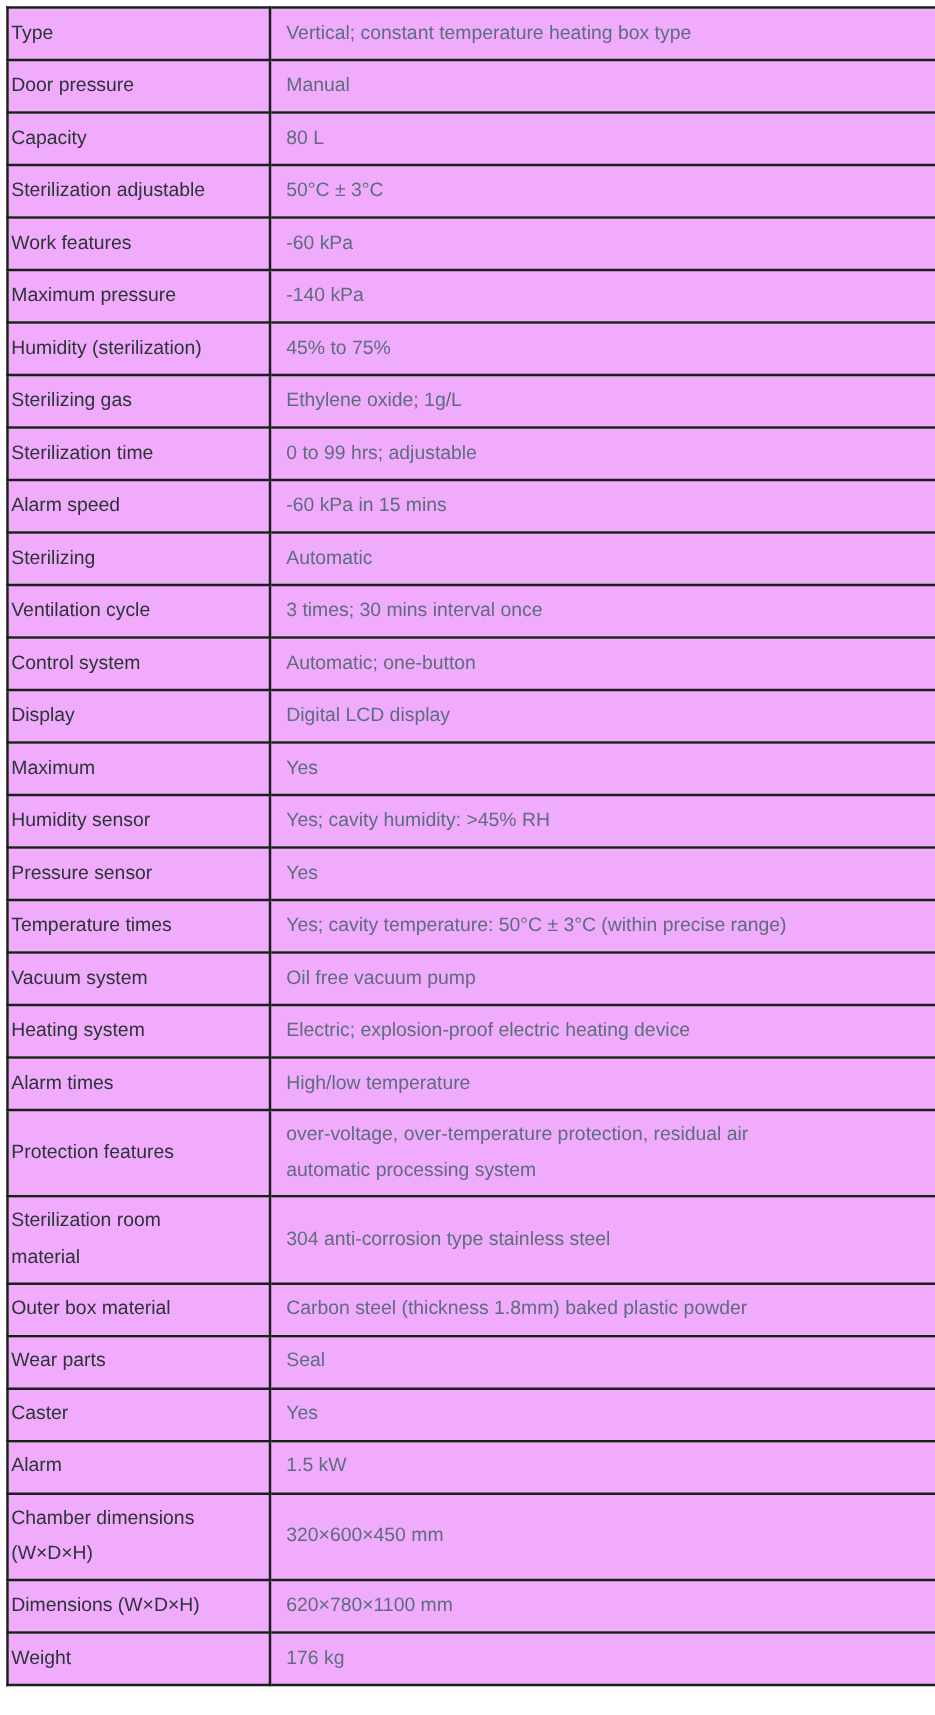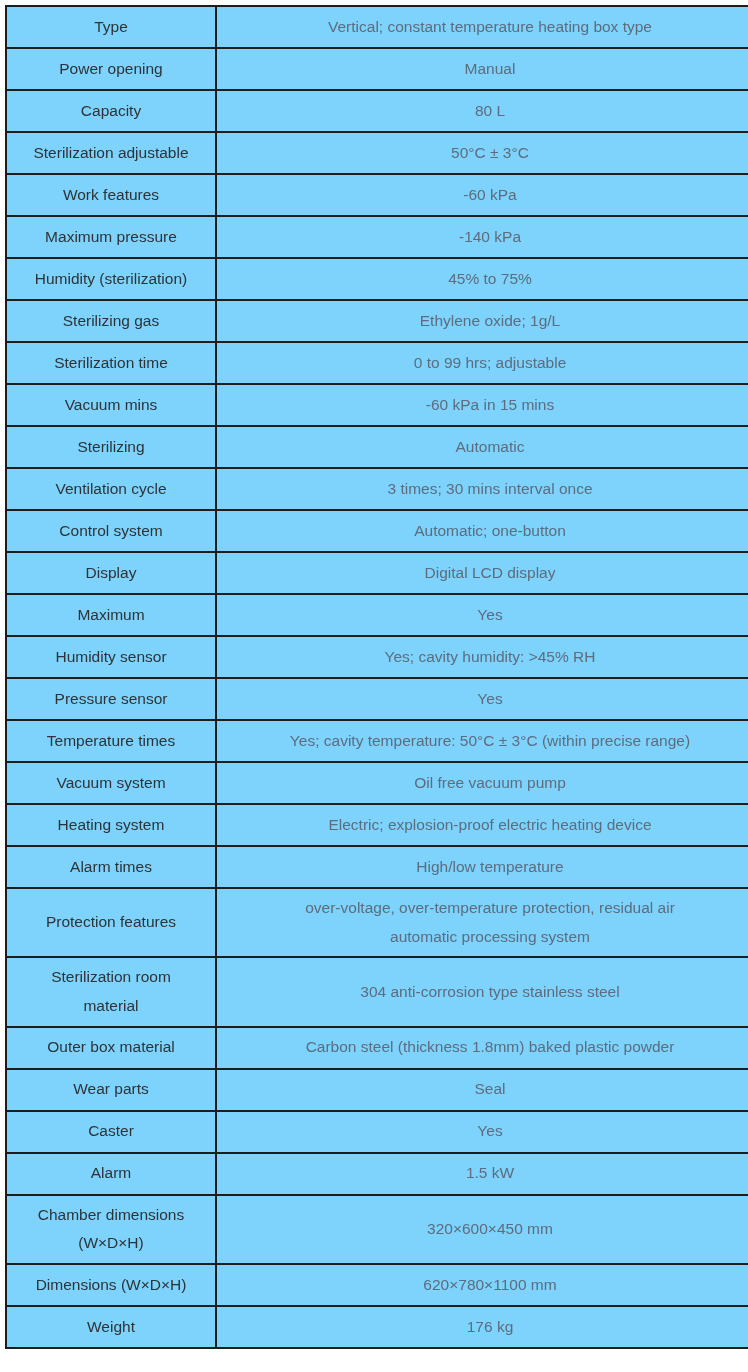--- a/index.html
+++ b/index.html
@@ -9,27 +9,27 @@
     font-family: "Liberation Sans", sans-serif;
   }
   .spec-table {
     border-collapse: collapse;
     margin: 5px;
     width: 738px;
     table-layout: fixed;
   }
   .spec-table td {
     border: 2px solid #1d1d1d;
-    text-align: center;
+    text-align: left;
     font-size: 15.5px;
     line-height: 1.85;
     height: 30px;
     vertical-align: middle;
     white-space: pre-line;
-    background: #7dd3fc;
+    background: #f0abfc;
     overflow: hidden;
   }
   .label-cell {
     width: 204px;
     color: #2e3338;
     padding: 5px 2px;
   }
   .value-cell {
     width: 522px;
     color: #5d6c7e;
@@ -42,21 +42,21 @@
 </head>
 <body>
 
 <table class="spec-table">
   <tbody>
     <tr>
       <td class="label-cell">Type</td>
       <td class="value-cell">Vertical; constant temperature heating box type</td>
     </tr>
     <tr>
-      <td class="label-cell">Power opening</td>
+      <td class="label-cell">Door pressure</td>
       <td class="value-cell">Manual</td>
     </tr>
     <tr>
       <td class="label-cell">Capacity</td>
       <td class="value-cell">80 L</td>
     </tr>
     <tr>
       <td class="label-cell">Sterilization adjustable</td>
       <td class="value-cell">50°C ± 3°C</td>
     </tr>
@@ -74,21 +74,21 @@
     </tr>
     <tr>
       <td class="label-cell">Sterilizing gas</td>
       <td class="value-cell">Ethylene oxide; 1g/L</td>
     </tr>
     <tr>
       <td class="label-cell">Sterilization time</td>
       <td class="value-cell">0 to 99 hrs; adjustable</td>
     </tr>
     <tr>
-      <td class="label-cell">Vacuum mins</td>
+      <td class="label-cell">Alarm speed</td>
       <td class="value-cell">-60 kPa in 15 mins</td>
     </tr>
     <tr>
       <td class="label-cell">Sterilizing</td>
       <td class="value-cell">Automatic</td>
     </tr>
     <tr>
       <td class="label-cell">Ventilation cycle</td>
       <td class="value-cell">3 times; 30 mins interval once</td>
     </tr>

